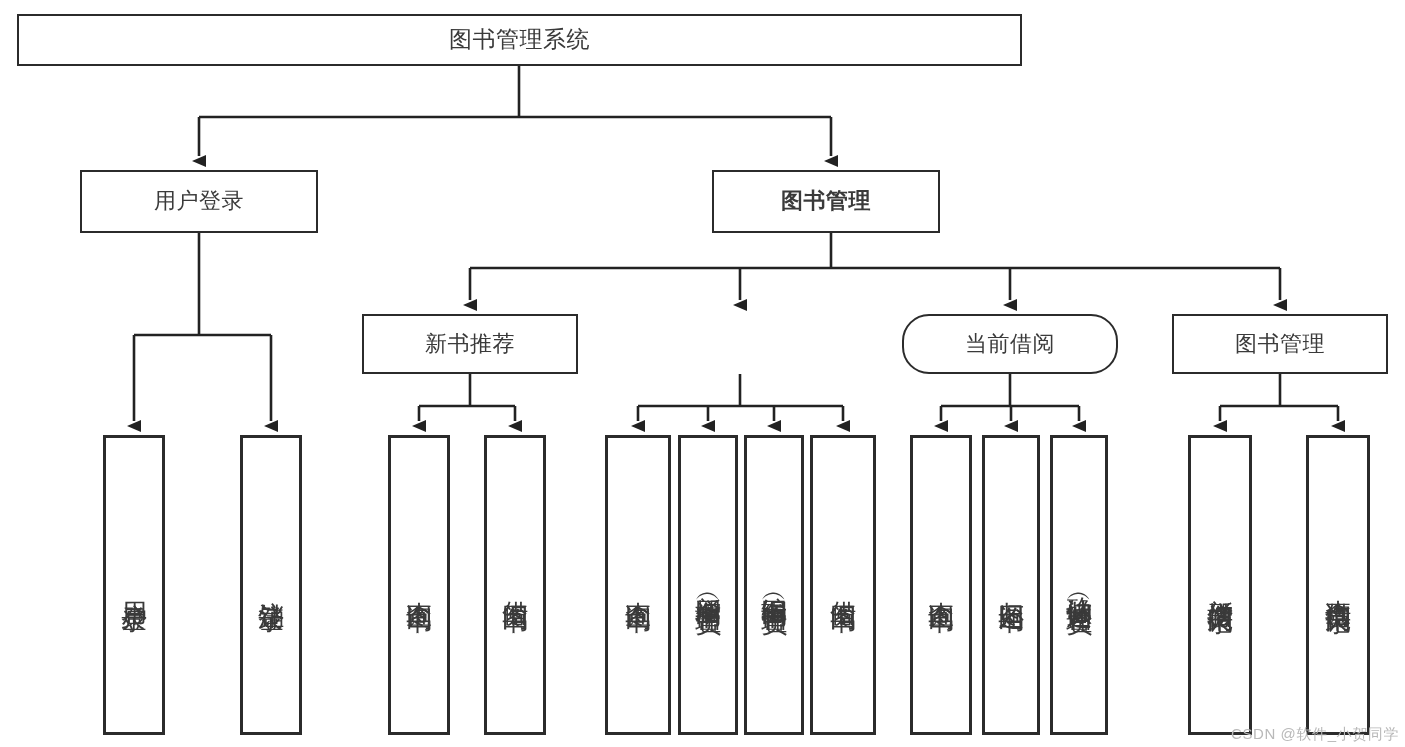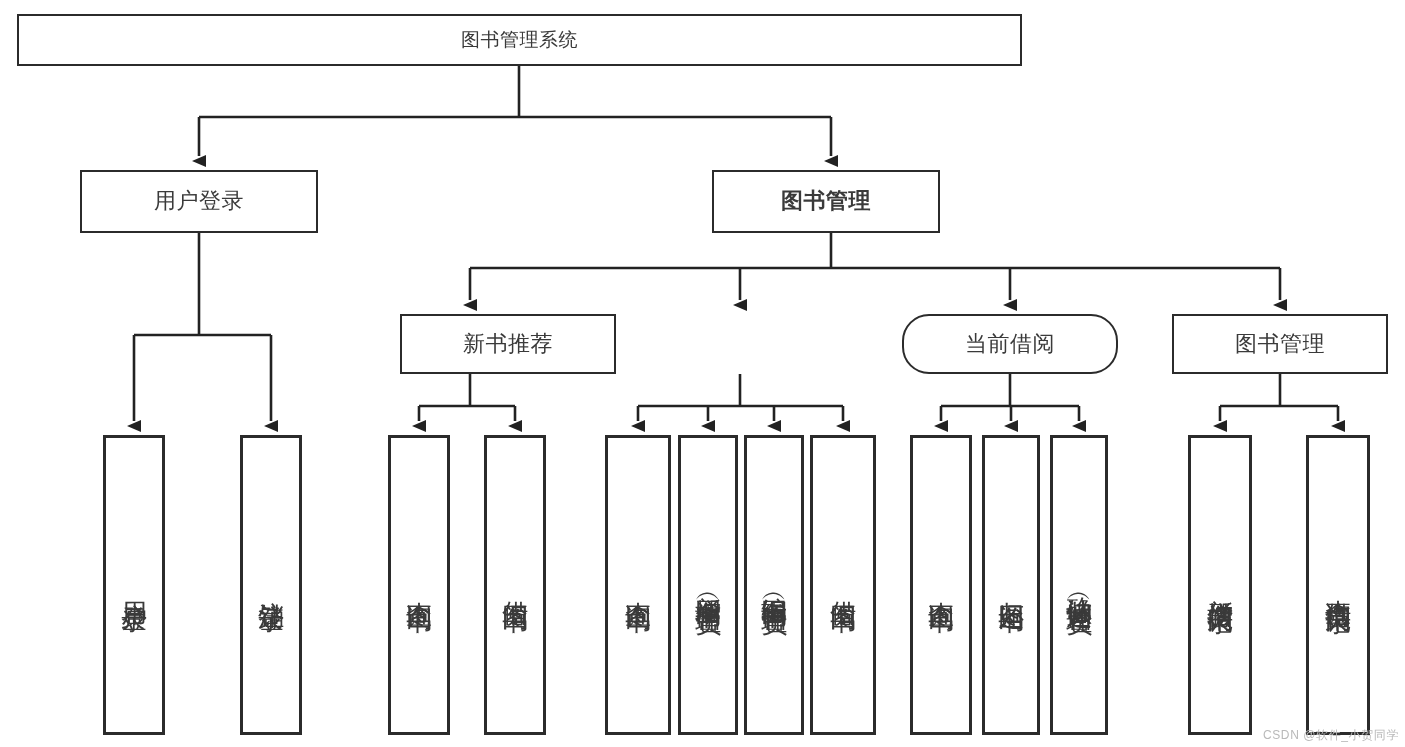--- a/index.html
+++ b/index.html
@@ -5,26 +5,26 @@
   html,body{margin:0;padding:0;background:#ffffff;}
   body{width:1405px;height:747px;overflow:hidden;
        font-family:"Liberation Sans","DejaVu Sans",sans-serif;}
   #stage{position:relative;width:1405px;height:747px;background:#fff;}
   #wires{position:absolute;left:0;top:0;width:1405px;height:747px;}
   .node{position:absolute;box-sizing:border-box;background:#ffffff;
         border:2.5px solid #2b2b2b;display:flex;align-items:center;
         justify-content:center;}
   .node .lbl{color:#3a3a3a;font-size:22px;line-height:1.12;white-space:nowrap;
              letter-spacing:.5px;}
-  .node.root .lbl{font-size:19px;}
+  .node.root .lbl{font-size:23px;}
   .node.leaf{border-width:3px;}
   .node.leaf .lbl{writing-mode:vertical-rl;text-orientation:upright;
                   font-size:26px;line-height:1.06;letter-spacing:2px;
                   white-space:normal;max-height:290px;}
-  #watermark{position:absolute;right:6px;bottom:3px;font-size:12px;
+  #watermark{position:absolute;right:6px;bottom:3px;font-size:15px;
              color:#b9b9b9;letter-spacing:.6px;white-space:nowrap;}
 </style>
 </head>
 <body>
 
 <div id="stage">
 
   <svg id="wires" viewBox="0 0 1405 747" xmlns="http://www.w3.org/2000/svg">
     <defs>
       <marker id="arw" markerWidth="12" markerHeight="14" refX="1" refY="7" orient="auto" markerUnits="userSpaceOnUse">
@@ -79,21 +79,21 @@
     <span class="lbl">图书管理系统</span>
   </div>
 
   <div class="node" style="left:80px;top:170px;width:238px;height:63px;">
     <span class="lbl">用户登录</span>
   </div>
   <div class="node" style="left:712px;top:170px;width:228px;height:63px;font-weight:bold;">
     <span class="lbl">图书管理</span>
   </div>
 
-  <div class="node" style="left:362px;top:314px;width:216px;height:60px;margin-left:38px;">
+  <div class="node" style="left:362px;top:314px;width:216px;height:60px;">
     <span class="lbl">新书推荐</span>
   </div>
   <div class="node" style="left:902px;top:314px;width:216px;height:60px;border-radius:27px;">
     <span class="lbl">当前借阅</span>
   </div>
   <div class="node" style="left:1172px;top:314px;width:216px;height:60px;">
     <span class="lbl">图书管理</span>
   </div>
 
   <div class="node leaf" style="left:103px;top:435px;width:62px;height:300px;">

